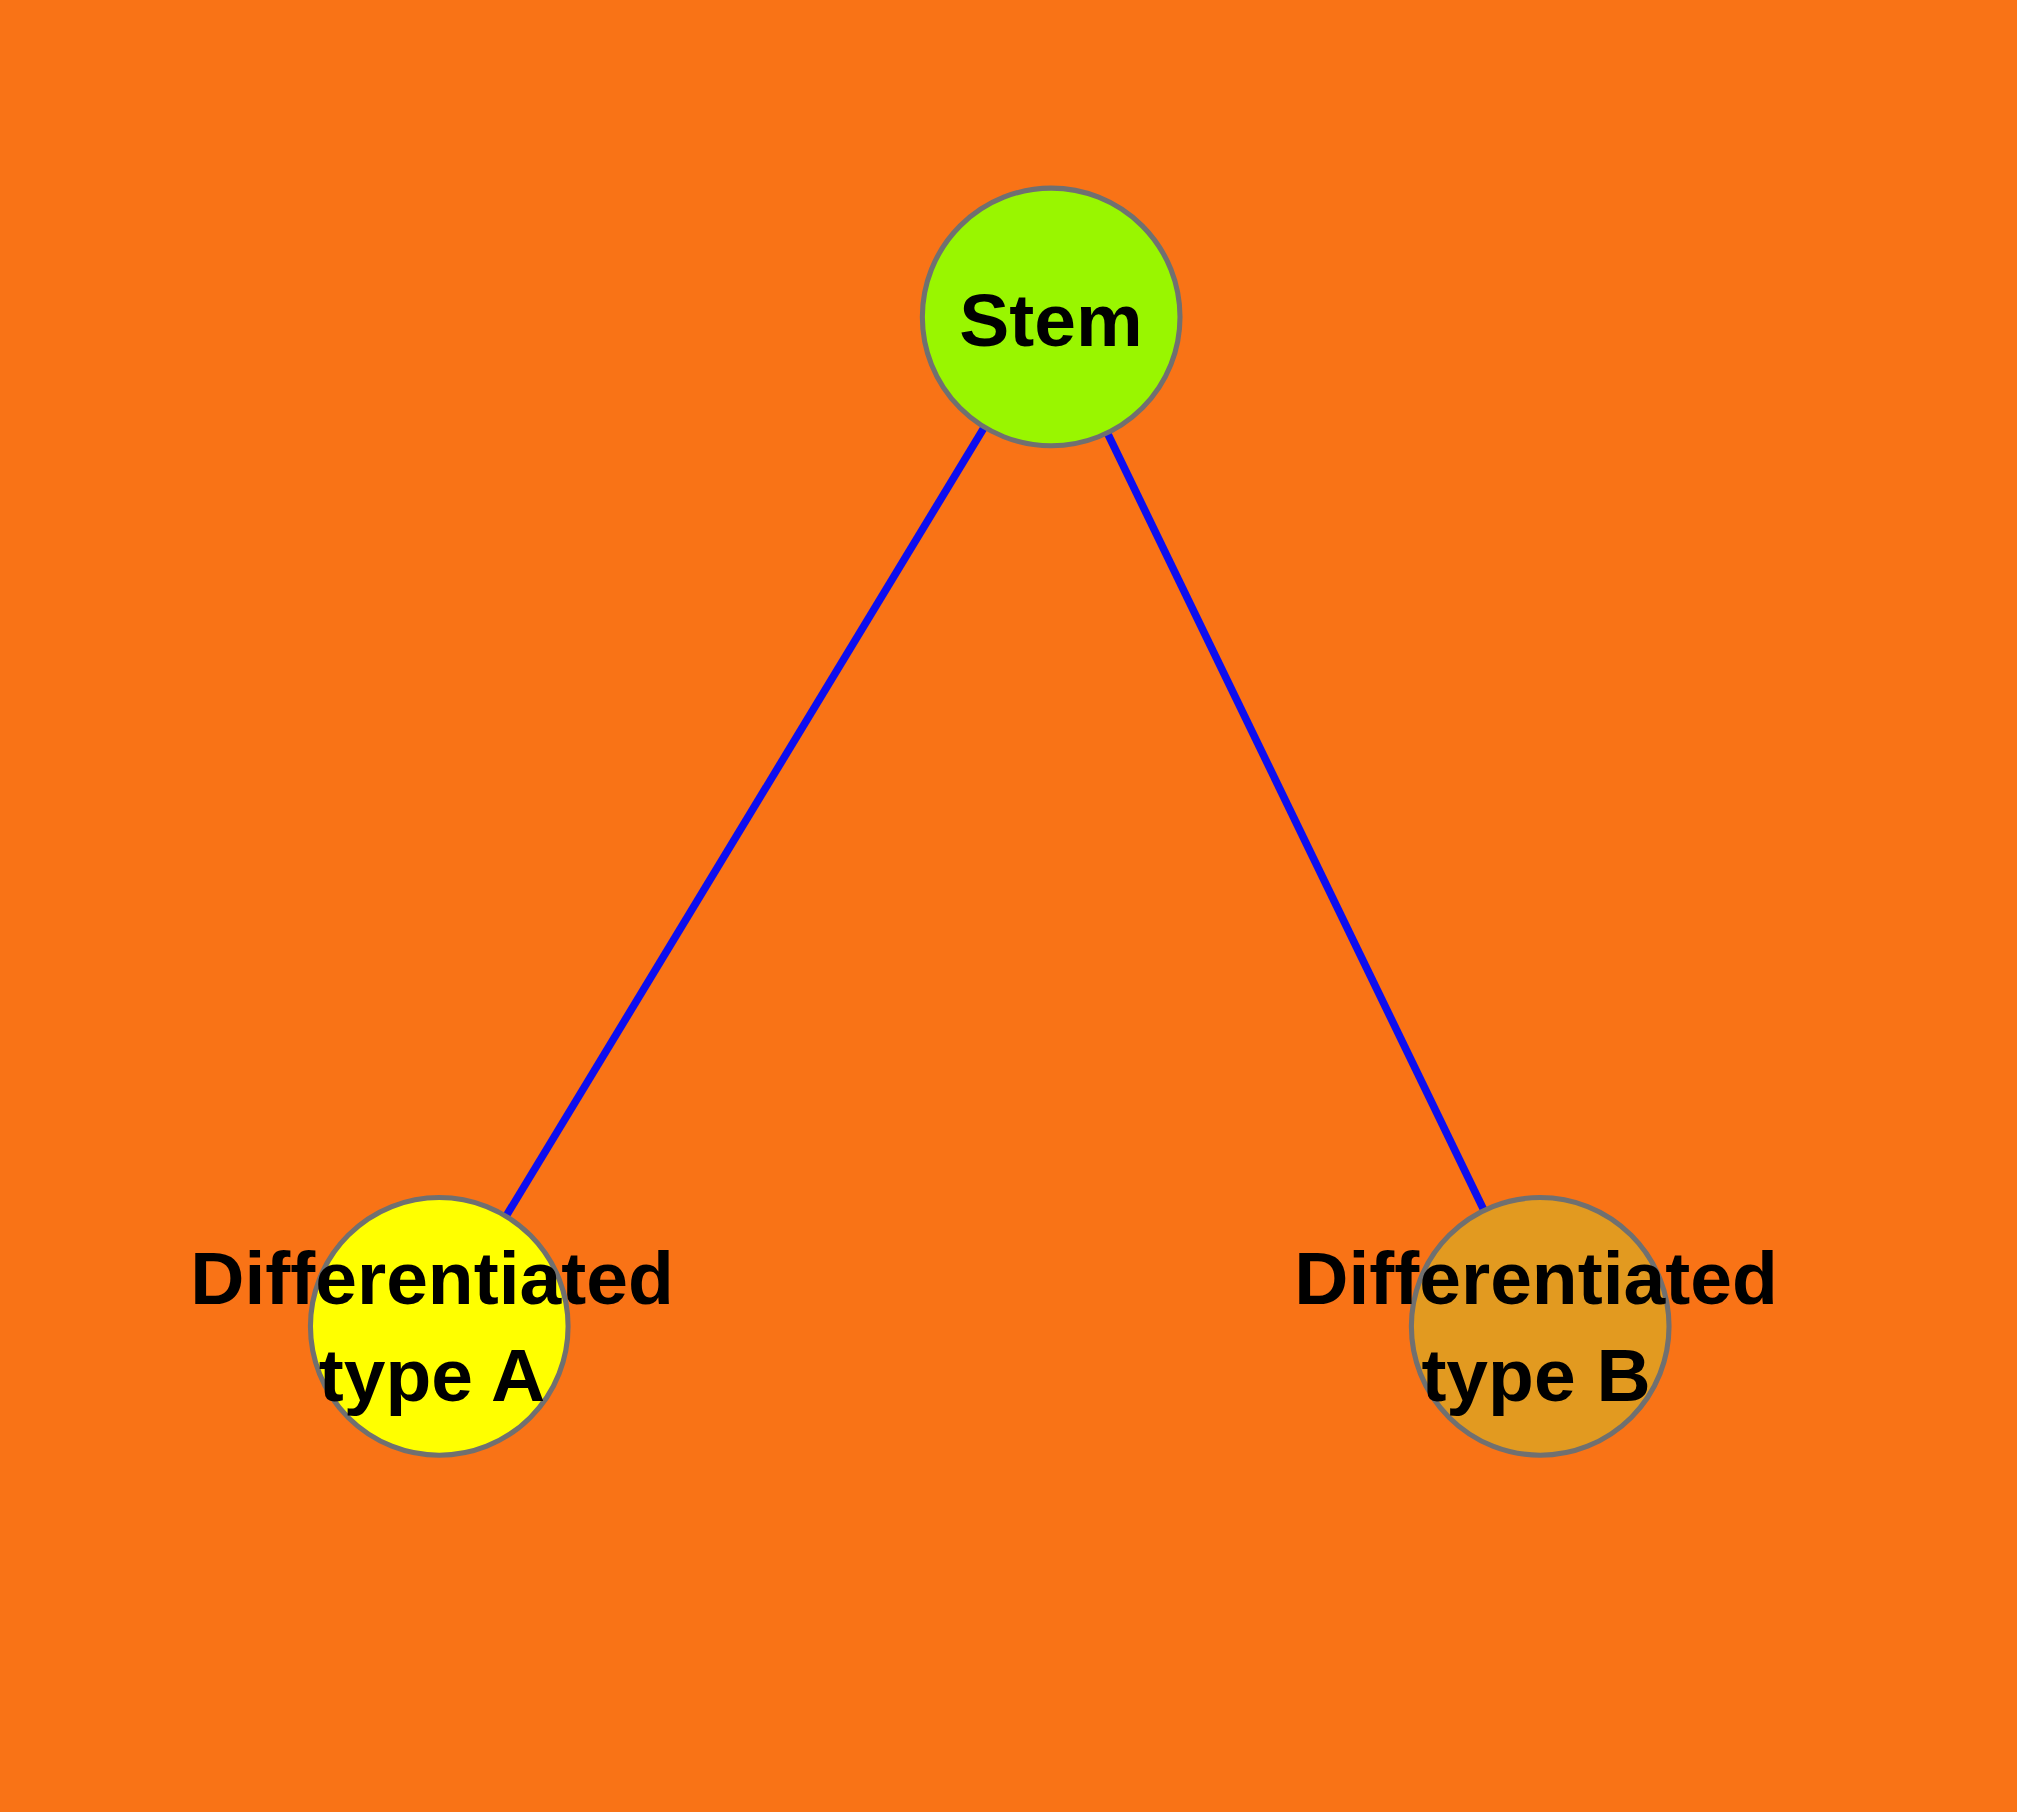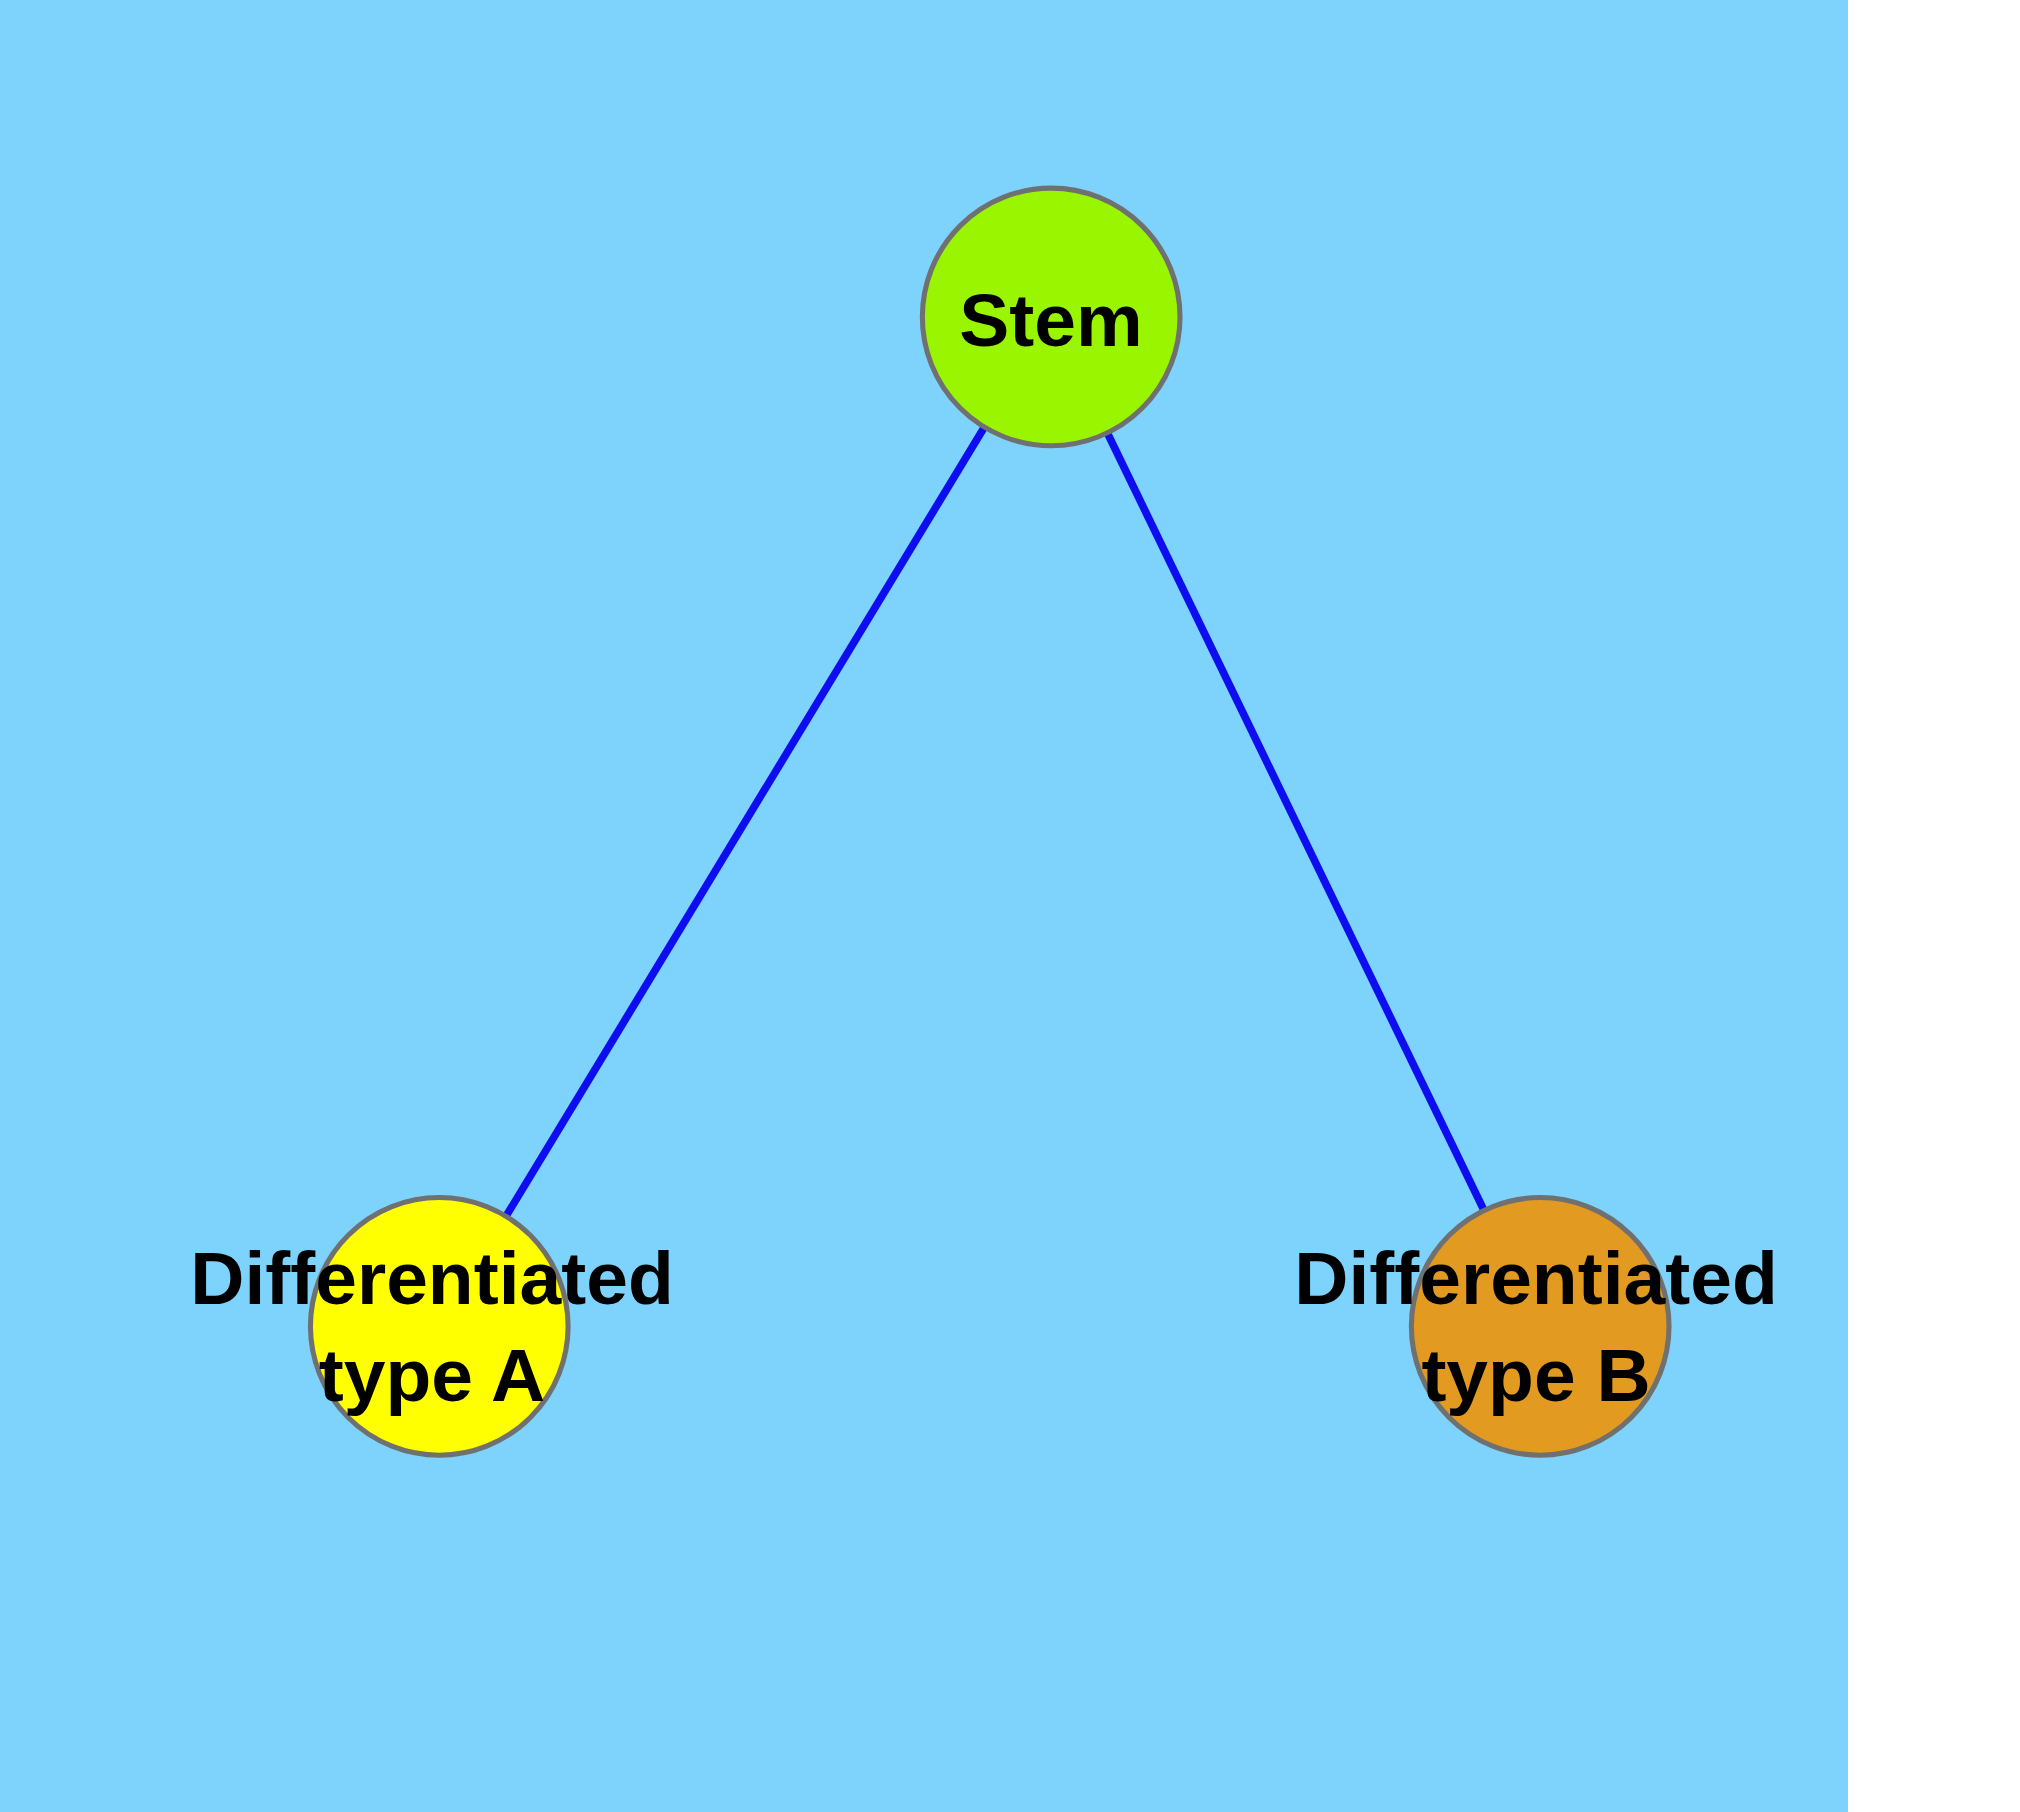--- a/index.html
+++ b/index.html
@@ -1,26 +1,25 @@
 <!DOCTYPE html>
 <html style="font-size:13.6px"><head>
 <meta charset="utf-8">
 <style>
   html, body {
     margin: 0;
     padding: 0;
   }
   .canvas {
     position: relative;
-    width: 1834px;
+    width: 2017px;
     height: 1812px;
-    background: #7dd3fc;
+    background: #f97316;
     overflow: hidden;
     font-family: "Liberation Sans", sans-serif;
-    padding-left: 14px;
   }
   .graph-svg {
     position: absolute;
     left: 0;
     top: 0;
     width: 2021px;
     height: 1812px;
   }
   .edge {
     fill: none;

